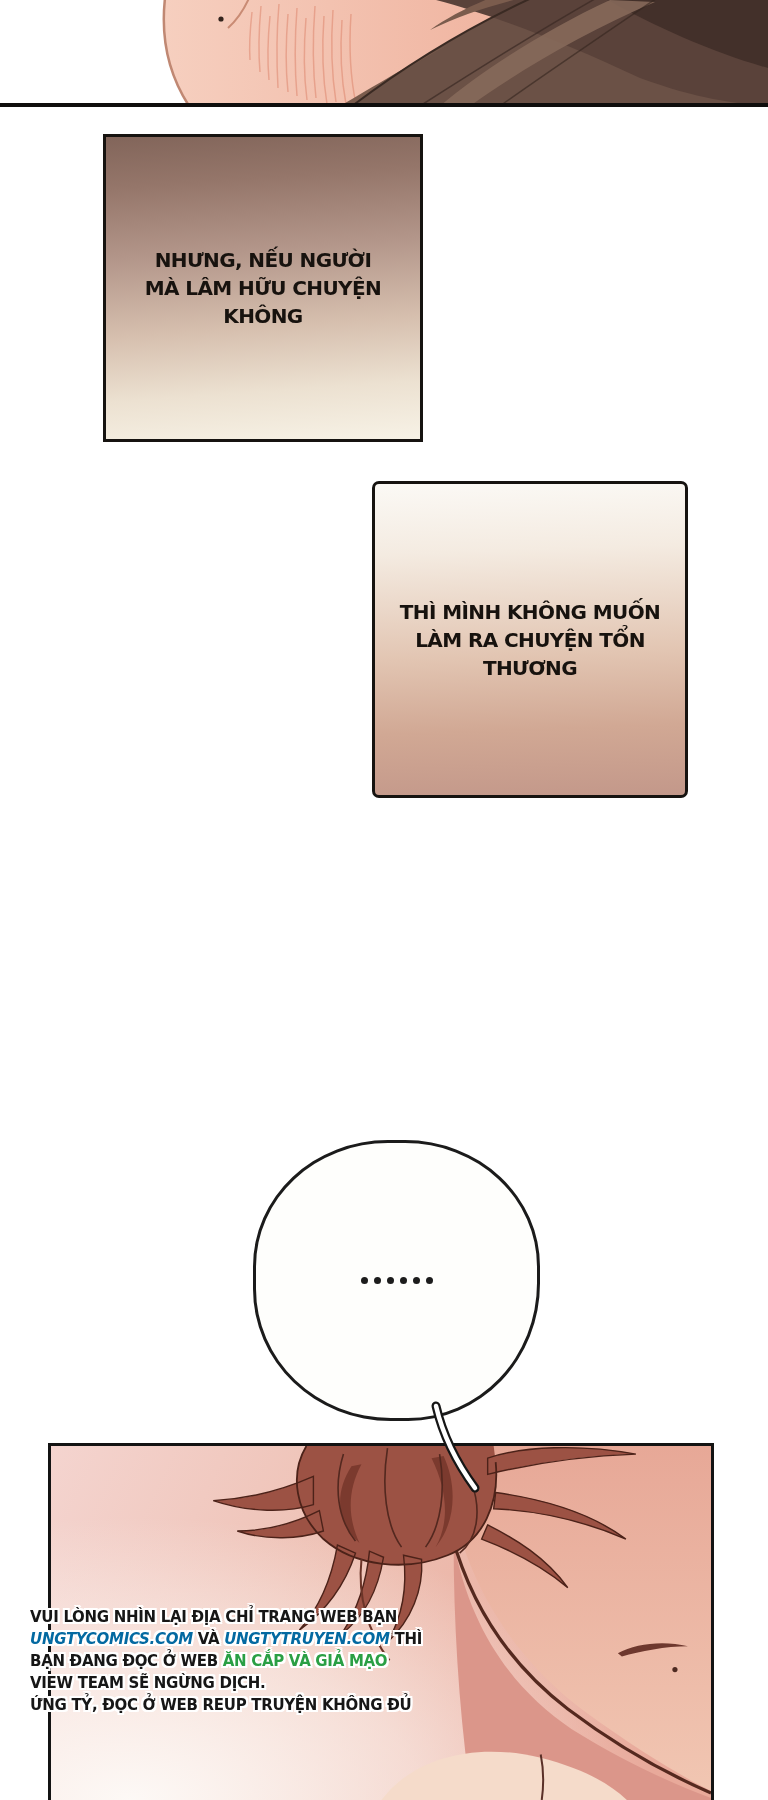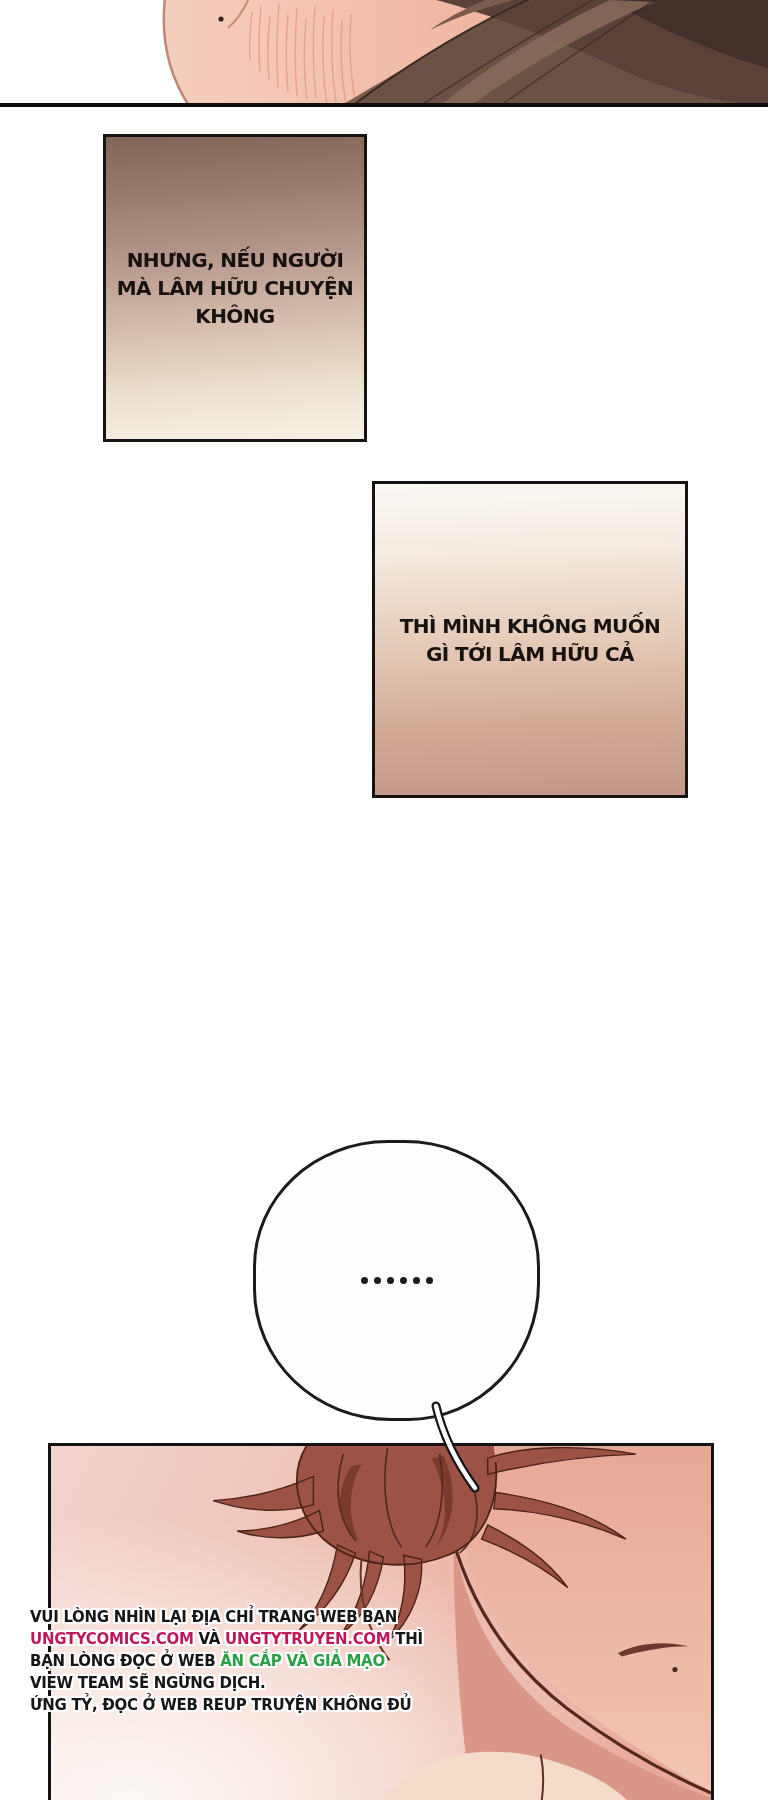--- a/index.html
+++ b/index.html
@@ -10,26 +10,27 @@
   .abs{position:absolute;}
   
   #top-art{left:0;top:0;width:768px;height:106px;}
   #divider{left:0;top:103px;width:768px;height:4px;background:#0f0e0d;}
   
   .cap-box{
     box-sizing:border-box;border:3px solid #161310;
     display:flex;align-items:center;justify-content:center;text-align:center;
   }
   #cap1{
-    left:103px;top:134px;width:264px;height:308px;
+    left:103px;top:134px;width:320px;height:308px;
     background:linear-gradient(176deg,#82655a 0%,#95766a 16%,#b3968a 38%,#d6bfae 62%,#ece1d1 82%,#f7f2e6 100%);
   }
   #cap2{
     left:372px;top:481px;width:316px;height:317px;
     background:linear-gradient(178deg,#fbf9f5 0%,#f4ebe1 22%,#e2c5b2 55%,#d1a894 78%,#c3988a 100%);
+    border-radius:7px;
   }
   .cap-text{font-weight:bold;font-size:20px;line-height:28px;letter-spacing:-0.6px;color:#17120e;width:100%;}
   
   #bubble{
     left:253px;top:1140px;width:287px;height:281px;box-sizing:border-box;
     background:#fefefc;border:3px solid #1b1b1b;
     border-radius:47% 47% 46% 48% / 45% 45% 49% 47%;
     display:flex;align-items:center;justify-content:center;z-index:2;
   }
   .dots{display:flex;align-items:center;}
@@ -41,21 +42,21 @@
     border:3.5px solid #131313;border-bottom:none;z-index:1;background:#eec2b8;
   }
   #panel svg{display:block;width:100%;height:100%;}
   
   #notice{
     left:30px;top:1606px;width:410px;z-index:6;
     font-weight:bold;font-size:15px;line-height:22px;letter-spacing:-0.3px;color:#161616;
     text-shadow:-2px -2px 0 #fff,2px -2px 0 #fff,-2px 2px 0 #fff,2px 2px 0 #fff,
                 -2px 0 0 #fff,2px 0 0 #fff,0 -2px 0 #fff,0 2px 0 #fff;
   }
-  #notice .seg-red{color:#be185d;}
+  #notice .seg-red{color:#0369a1;font-style:italic;}
   #notice .seg-green{color:#2a9f44;}
   #notice .seg-black{color:#161616;}
 </style>
 </head>
 <body>
 
 <div id="stage">
 
   <svg id="top-art" class="abs" viewBox="0 0 768 106" preserveAspectRatio="none">
     <defs>
@@ -101,21 +102,21 @@
   <div id="cap1" class="abs cap-box">
     <div class="cap-text">
       <div>NHƯNG, NẾU NGƯỜI</div>
       <div>MÀ LÂM HỮU CHUYỆN KHÔNG</div>
     </div>
   </div>
 
   <div id="cap2" class="abs cap-box">
     <div class="cap-text">
       <div>THÌ MÌNH KHÔNG MUỐN</div>
-      <div>GÌ TỚI LÂM HỮU CẢ</div>
+      <div>LÀM RA CHUYỆN TỔN THƯƠNG</div>
     </div>
   </div>
 
   <div id="bubble" class="abs">
     <div class="dots">
         <span class="dot"></span>
         <span class="dot"></span>
         <span class="dot"></span>
         <span class="dot"></span>
         <span class="dot"></span>
@@ -177,18 +178,18 @@
         <path d="M388,8 C394,44 390,78 374,100" stroke="#53281f" stroke-width="1.6" fill="none"></path>
         <path d="M420,36 C430,64 426,92 408,106" stroke="#53281f" stroke-width="1.6" fill="none"></path>
         <path d="M310,112 C306,148 316,184 338,212" stroke="#6b3428" stroke-width="2" fill="none"></path>
       </g>
     </svg>
   </div>
 
   <div id="notice" class="abs">
       <div><span class="seg-black">VUI LÒNG NHÌN LẠI ĐỊA CHỈ TRANG WEB BẠN</span></div>
       <div><span class="seg-red">UNGTYCOMICS.COM</span><span class="seg-black"> VÀ </span><span class="seg-red">UNGTYTRUYEN.COM</span><span class="seg-black"> THÌ</span></div>
-      <div><span class="seg-black">BẠN LÒNG ĐỌC Ở WEB </span><span class="seg-green">ĂN CẮP VÀ GIẢ MẠO</span></div>
+      <div><span class="seg-black">BẠN ĐANG ĐỌC Ở WEB </span><span class="seg-green">ĂN CẮP VÀ GIẢ MẠO</span></div>
       <div><span class="seg-black">VIEW TEAM SẼ NGỪNG DỊCH.</span></div>
       <div><span class="seg-black">ỨNG TỶ, ĐỌC Ở WEB REUP TRUYỆN KHÔNG ĐỦ</span></div>
     </div>
 
 </div>
 
 </body></html>

